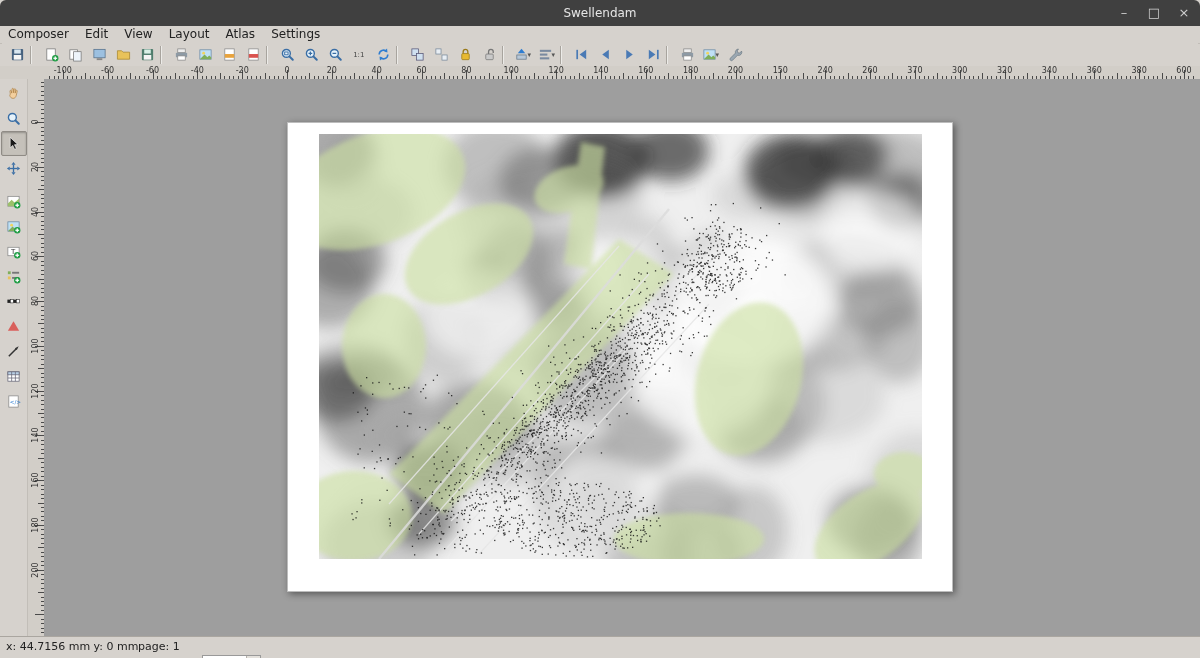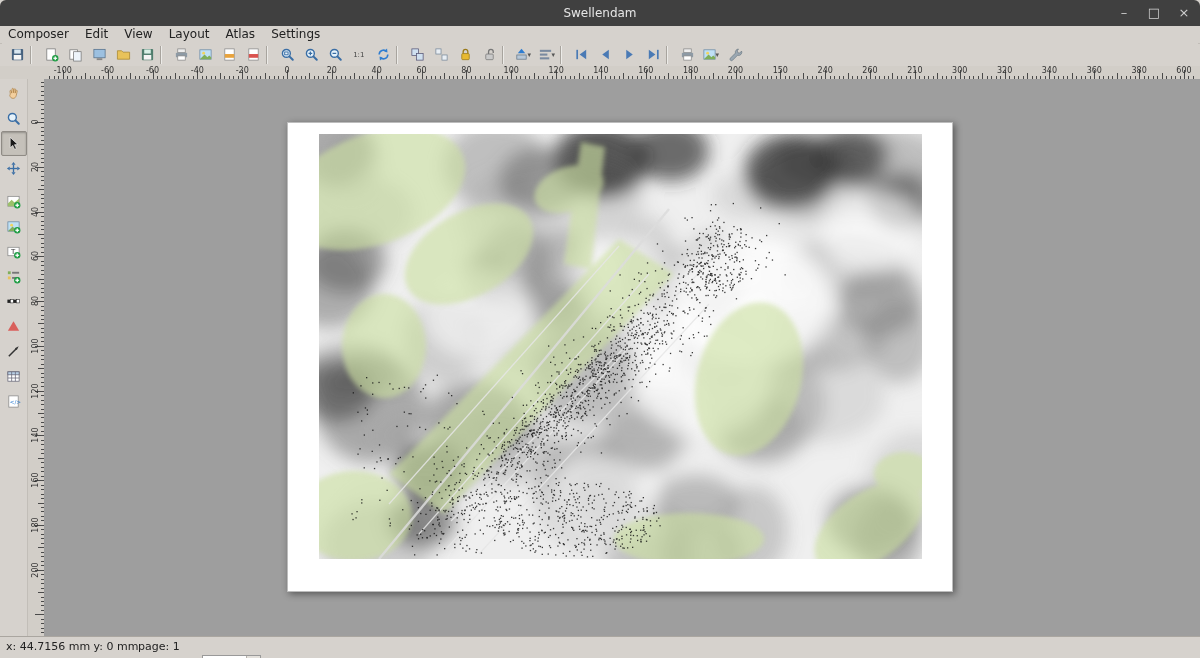--- a/index.html
+++ b/index.html
@@ -596,21 +596,21 @@
       <span class="hlabel" style="left: 466.4px;">80</span>
       <span class="hlabel" style="left: 511.2px;">100</span>
       <span class="hlabel" style="left: 556.1px;">120</span>
       <span class="hlabel" style="left: 600.9px;">140</span>
       <span class="hlabel" style="left: 645.8px;">160</span>
       <span class="hlabel" style="left: 690.6px;">180</span>
       <span class="hlabel" style="left: 735.5px;">200</span>
       <span class="hlabel" style="left: 780.3px;">150</span>
       <span class="hlabel" style="left: 825.2px;">240</span>
       <span class="hlabel" style="left: 870px;">260</span>
-      <span class="hlabel" style="left: 914.9px;">210</span>
+      <span class="hlabel" style="left: 914.9px;">370</span>
       <span class="hlabel" style="left: 959.7px;">300</span>
       <span class="hlabel" style="left: 1004.6px;">320</span>
       <span class="hlabel" style="left: 1049.4px;">340</span>
       <span class="hlabel" style="left: 1094.3px;">360</span>
       <span class="hlabel" style="left: 1139.1px;">380</span>
       <span class="hlabel" style="left: 1184px;">600</span>
     </div>
 
   <div class="lefttools">
       <div class="toolbtn">

